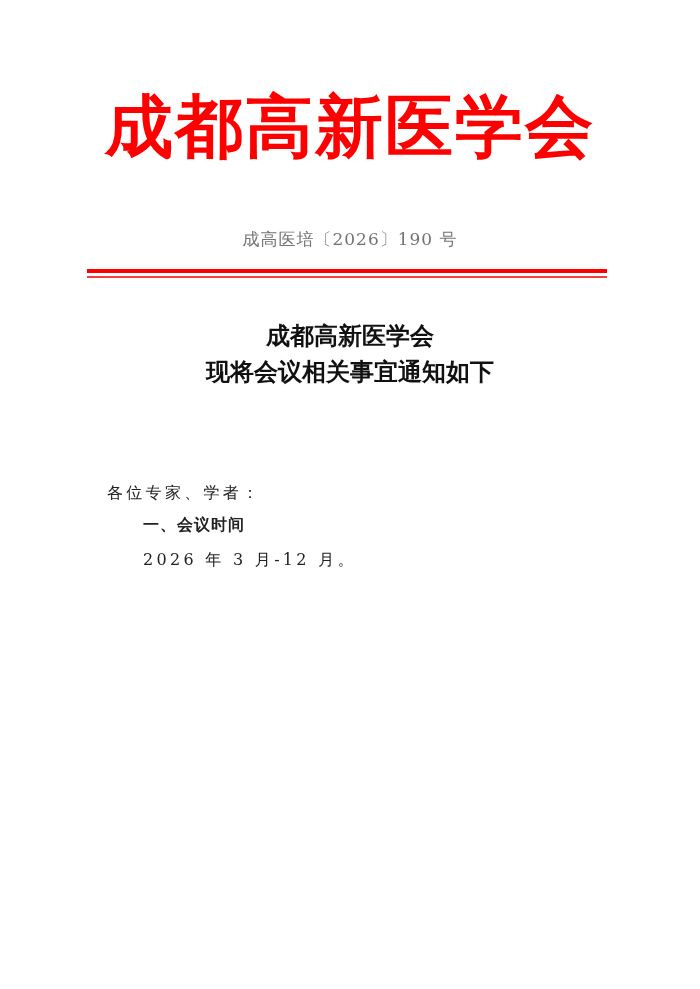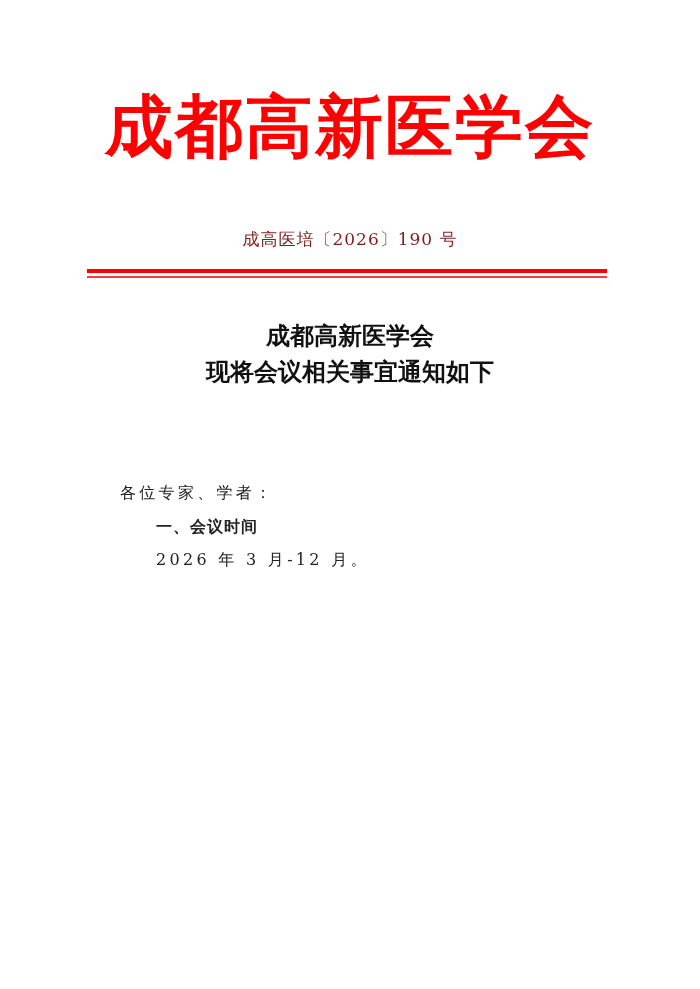--- a/index.html
+++ b/index.html
@@ -2,34 +2,34 @@
 <html><head>
 <meta charset="utf-8">
 <style>
   html, body { margin: 0; padding: 0; background: #ffffff; }
   body { width: 700px; height: 989px; position: relative; overflow: hidden;
          font-family: "DejaVu Serif", "Liberation Serif", serif; color: #1a1a1a; }
   .masthead { position: absolute; left: 0; width: 700px; top: 86px; text-align: center;
               color: #ff0000; font-family: "DejaVu Serif", serif; font-weight: bold;
               font-size: 68px; letter-spacing: 2px; line-height: 80px; }
   .docnum { position: absolute; left: 0; width: 700px; top: 228px; text-align: center;
-            font-size: 17px; letter-spacing: 1px; color: #7f1d1d; }
+            font-size: 17px; letter-spacing: 1px; color: #737373; }
   .rule { position: absolute; left: 87px; width: 520px; background: #ff0000; }
   .rule.thick { top: 269px; height: 4px; }
   .rule.thin { top: 276px; height: 2px; background: #f04040; }
   .title { position: absolute; left: 0; width: 700px; top: 318px; text-align: center;
            font-family: "DejaVu Serif", serif; font-weight: bold; font-size: 24px;
            line-height: 36px; color: #111; }
   .title div { margin: 0; }
-  .body { position: absolute; left: 120px; width: 490px; top: 476px;
+  .body { position: absolute; left: 107px; width: 490px; top: 476px;
           font-size: 16px; line-height: 33.5px; letter-spacing: 3.3px; color: #222;
           text-align: justify; }
   .body p { margin: 0; }
   .indent { text-indent: 36px; }
-  .heading { font-family: Liberation Serif, serif; font-weight: bold; letter-spacing: 1px; }
+  .heading { font-family: Liberation Mono, monospace; font-weight: bold; letter-spacing: 1px; }
 </style>
 </head>
 <body>
 
 <div class="masthead">成都高新医学会</div>
 <div class="docnum">成高医培〔2026〕190 号</div>
 <div class="rule thick"></div>
 <div class="rule thin"></div>
 
 <div class="title">

